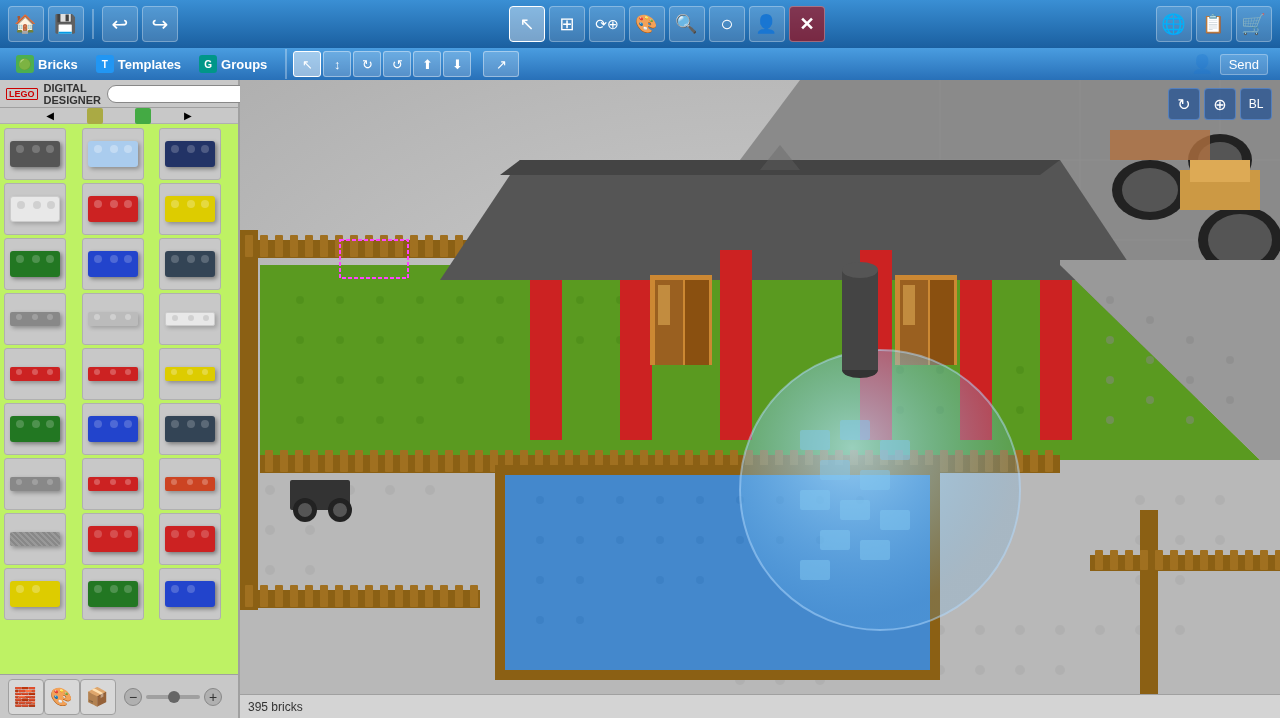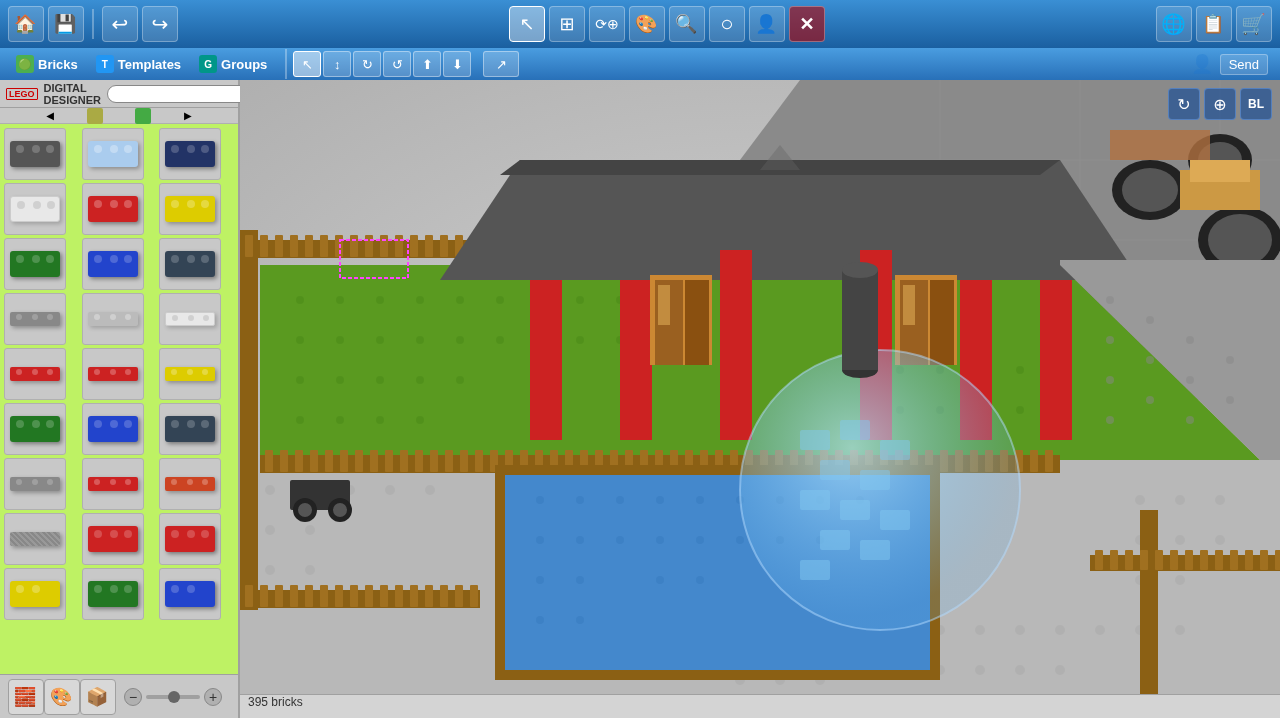--- a/index.html
+++ b/index.html
@@ -179,21 +179,21 @@
     }
 
     
     #status-bar {
       position: absolute;
       bottom: 0; left: 0; right: 0;
       height: 24px;
       background: #d4d4d4;
       border-top: 1px solid #a0a0a0;
       display: flex;
-      align-items: flex-start;
+      align-items: center;
       padding: 0 8px;
       font-size: 12px;
       color: #333;
     }
 
     
     #panel-bottom {
       height: 44px;
       background: #c8c8c8;
       border-top: 1px solid #a0a0a0;
@@ -873,21 +873,21 @@
       <ellipse cx="100" cy="430" rx="7" ry="7" fill="#555"></ellipse>
 
       <polygon points="520,90 560,90 540,65" fill="rgba(100,100,100,0.4)"></polygon>
 
     </svg>
 
     
     <div class="viewport-top-icons">
       <div class="vp-icon">↻</div>
       <div class="vp-icon">⊕</div>
-      <div class="vp-icon" style="font-size:12px;font-weight:bold;">BL</div>
+      <div class="vp-icon" style="font-size:12px;font-weight:normal;">BL</div>
     </div>
 
     
     <div id="status-bar">
       <span>395 bricks</span>
     </div>
 
   </div>
 
 </div>

